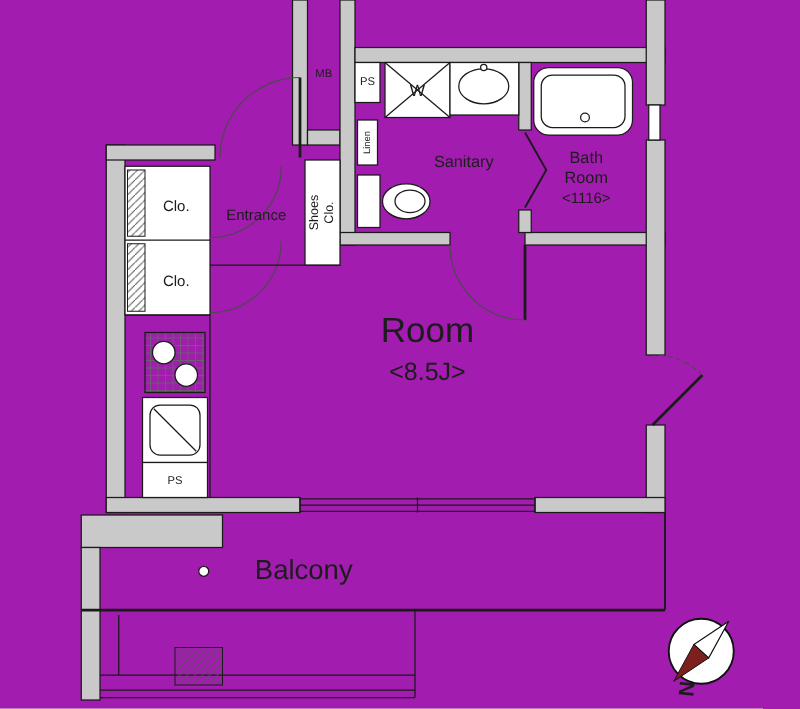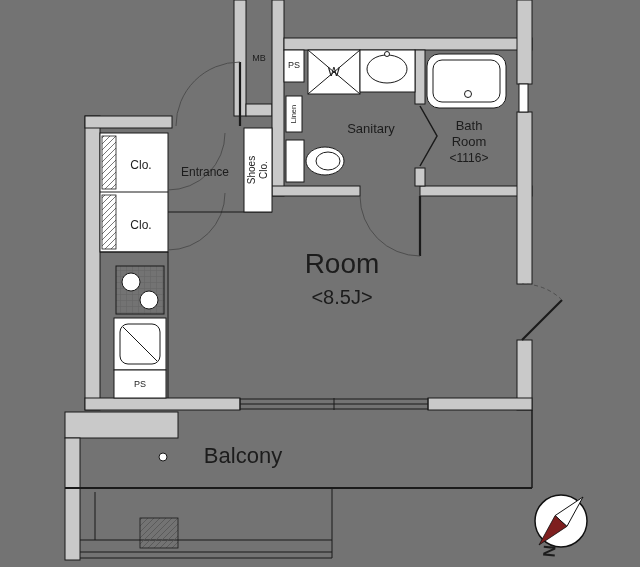--- a/index.html
+++ b/index.html
@@ -1,17 +1,17 @@
 <!DOCTYPE html>
 <html><head>
 <meta charset="utf-8">
 <style>
   html,body { margin:0; padding:0; background:#ffffff; }
   .stage {
-    width:640px; height:567px; position:relative; background:#737373;
+    width:640px; height:567px; position:relative; background:#a21caf;
     font-family:"Liberation Sans", sans-serif; overflow:hidden;
   }
   svg { display:block; width:640px; height:567px; }
   .walls rect { stroke:#1a1a1a; stroke-width:1; }
   .ln   { stroke:#1a1a1a; stroke-width:1;   fill:none; }
   .ln15 { stroke:#1a1a1a; stroke-width:1.5; fill:none; }
   .ln2  { stroke:#1a1a1a; stroke-width:2.2; fill:none; }
   .arc  { stroke:#4a4a4a; stroke-width:0.9; fill:none; }
   .arcd { stroke:#4a4a4a; stroke-width:0.9; fill:none; stroke-dasharray:4 3; }
   .fixt { stroke:#1a1a1a; stroke-width:1; fill:#ffffff; }

